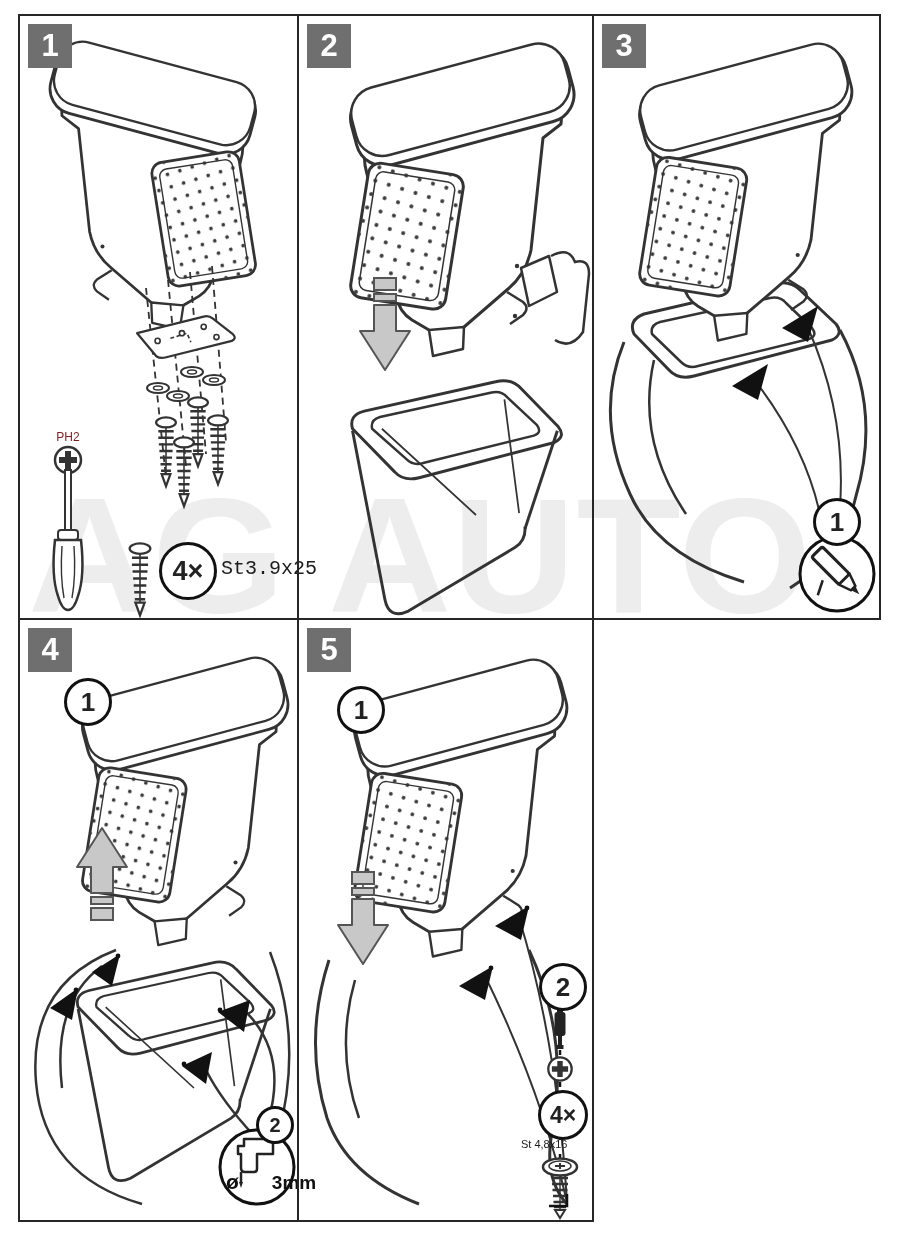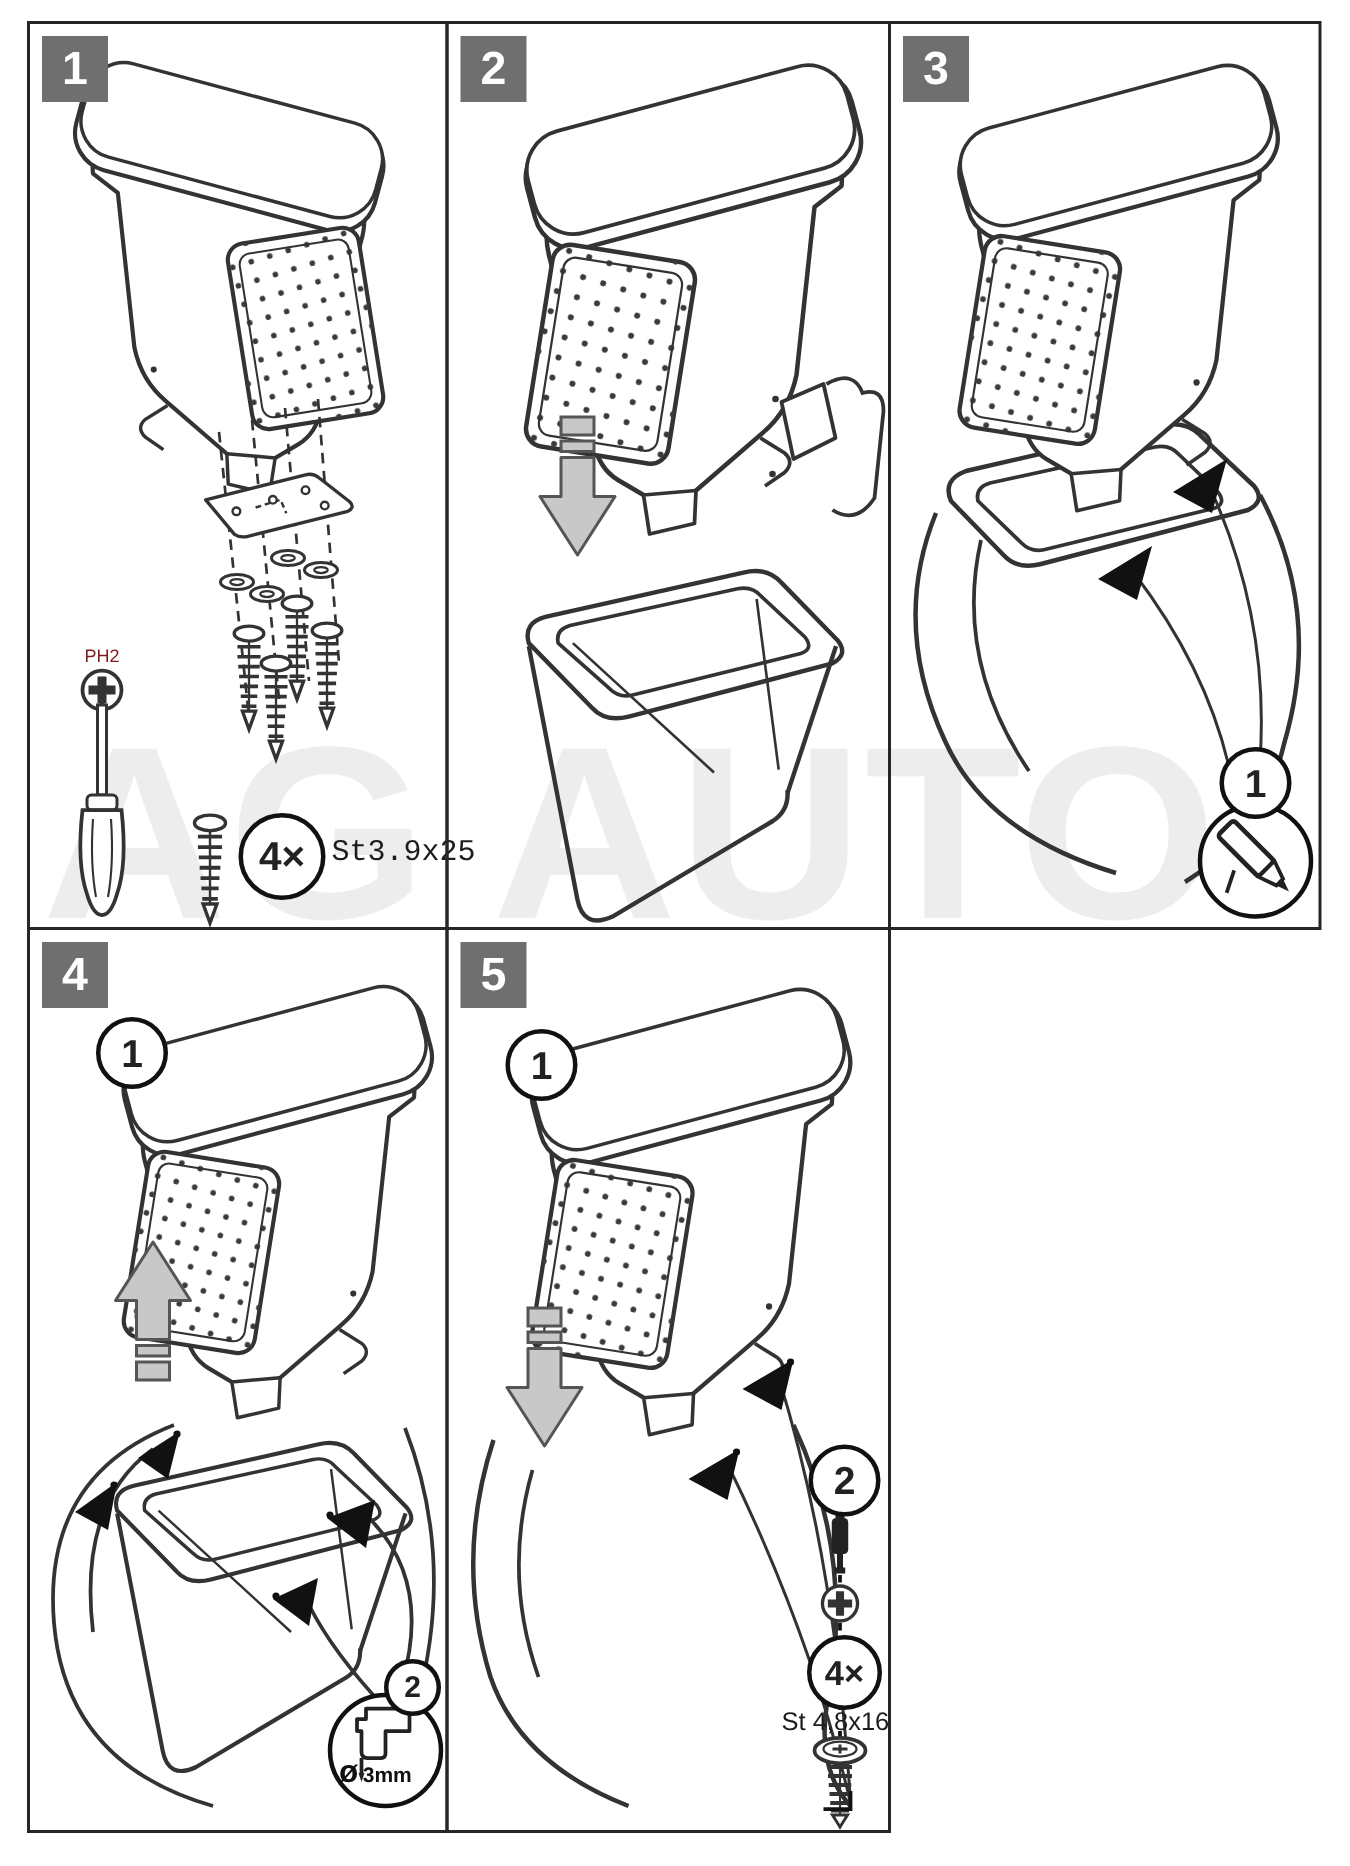--- a/index.html
+++ b/index.html
@@ -20,21 +20,21 @@
          justify-content:center;z-index:3;}
   .step-circle{position:absolute;border:3px solid #111;border-radius:50%;background:#fff;
          display:flex;align-items:center;justify-content:center;font-weight:700;z-index:3;}
   .qty-circle{position:absolute;border:3px solid #111;border-radius:50%;background:#fff;
          display:flex;align-items:center;justify-content:center;font-weight:700;z-index:3;}
   .spec{position:absolute;font-size:19px;color:#1c1c1c;z-index:3;white-space:nowrap;}
   .small-label{position:absolute;font-size:12px;color:#7f1d1d;z-index:3;}
   .drill-size{position:absolute;z-index:4;display:flex;align-items:baseline;gap:3px;
          font-weight:700;color:#111;}
   .drill-size .dia{font-size:21px;}
-  .drill-size .mm{font-size:14px;}
+  .drill-size .mm{font-size:19px;margin-left:30px;}
 </style>
 </head>
 <body>
 
 <div id="stage">
 
   <div class="watermark">AG AUTO</div>
 
   <svg width="0" height="0" style="position:absolute" aria-hidden="true">
     <defs>
@@ -298,16 +298,16 @@
         </g>
         <g>
           <use href="#panscrew" transform="translate(261,540)"></use>
         </g>
         <path d="M250,586 h18 v-12" fill="none" stroke="#111" stroke-width="2.5"></path>
       </g>
     </svg>
     <div class="step-circle" style="left:38px;top:66px;width:42px;height:42px;font-size:26px;">1</div>
     <div class="step-circle" style="left:240px;top:343px;width:42px;height:42px;font-size:26px;">2</div>
     <div class="qty-circle" style="left:239px;top:470px;width:44px;height:44px;font-size:23px;">4×</div>
-    <div class="spec" style="left:222px;top:518px;font-size:17px;text-align:center;">St 4,8x16</div>
+    <div class="spec" style="left:222px;top:518px;font-size:11px;text-align:center;">St 4,8x16</div>
   </div>
 
 </div>
 
 </body></html>

